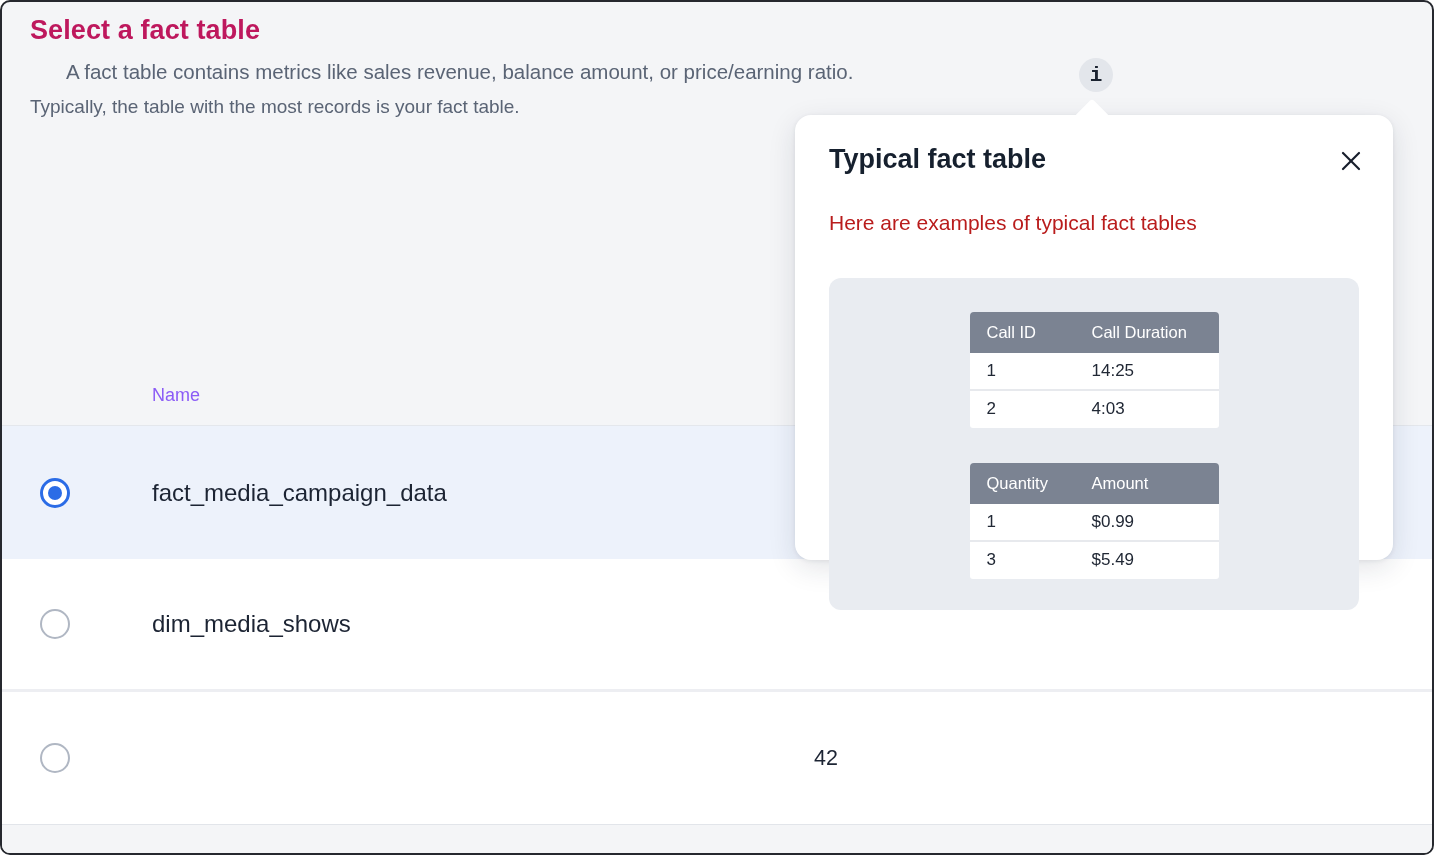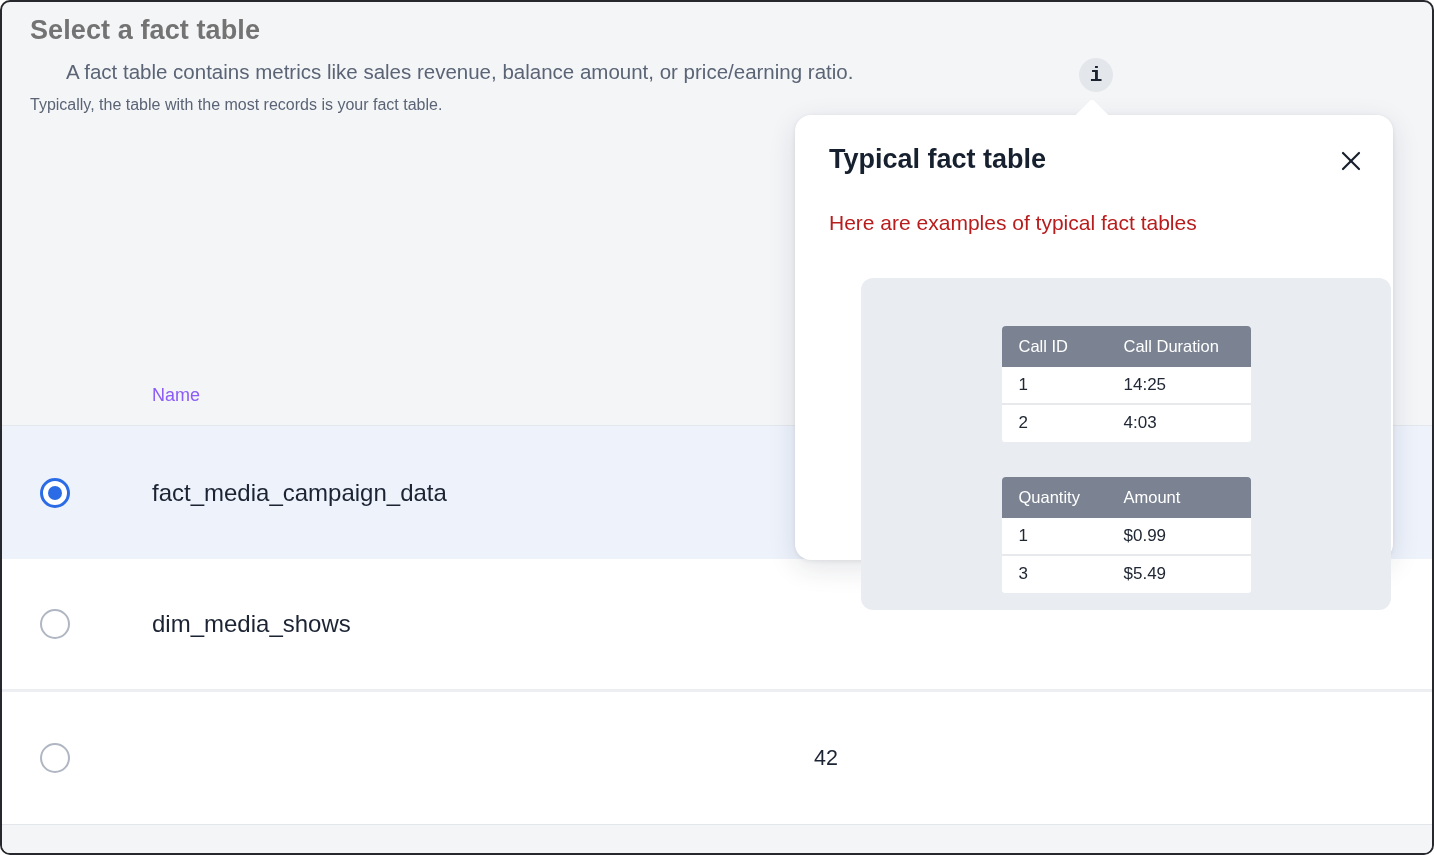--- a/index.html
+++ b/index.html
@@ -9,24 +9,24 @@
   .frame {
     position:relative; width:1434px; height:855px;
     background:#f4f5f7;
     border:2px solid #26282e; border-radius:10px;
     overflow:hidden;
   }
 
   
   .page-title {
     position:absolute; left:28px; top:13px;
-    font-size:27px; font-weight:700; color:#737373; letter-spacing:.1px;
+    font-size:27px; font-weight:700; color:#be185d; letter-spacing:.1px;
   }
   .desc-line1 { position:absolute; left:28px; top:58px;  font-size:20.5px; color:#5a6475;margin-left:36px; }
-  .desc-line2 { position:absolute; left:28px; top:94px;  font-size:16px; color:#5a6475; }
+  .desc-line2 { position:absolute; left:28px; top:94px;  font-size:19px; color:#5a6475; }
 
   .info-btn {
     position:absolute; left:1077px; top:56px; width:34px; height:34px;
     border-radius:50%; background:#e3e6eb;
     display:flex; align-items:center; justify-content:center;
     cursor:pointer; z-index:4;
   }
   .info-btn .glyph {
     font-family:"Liberation Mono","DejaVu Sans Mono",monospace;
     font-weight:700; font-size:21px; color:#1b2330; line-height:1;
@@ -90,22 +90,21 @@
     position:absolute; right:28px; top:32px; width:28px; height:28px;
     display:flex; align-items:center; justify-content:center; cursor:pointer;
   }
   .popover-subtitle {
     position:absolute; left:34px; top:96px;
     font-size:21px; color:#b91c1c;
   }
   .example-card {
     position:absolute; left:34px; top:163px; width:530px; height:332px;
     background:#e9ecf1; border-radius:12px;
-    padding-top:48px;
-    margin-left:32px;
+    padding-top:34px;
   }
   .mini-table { width:249px; margin:0 auto; }
   .mini-table + .mini-table { margin-top:35px; }
   .mini-head {
     height:41px; background:#7b8392; border-radius:4px 4px 0 0;
     display:flex; align-items:center;
     color:#ffffff; font-size:16.5px;
   }
   .mini-row {
     height:37.5px; background:#ffffff;

